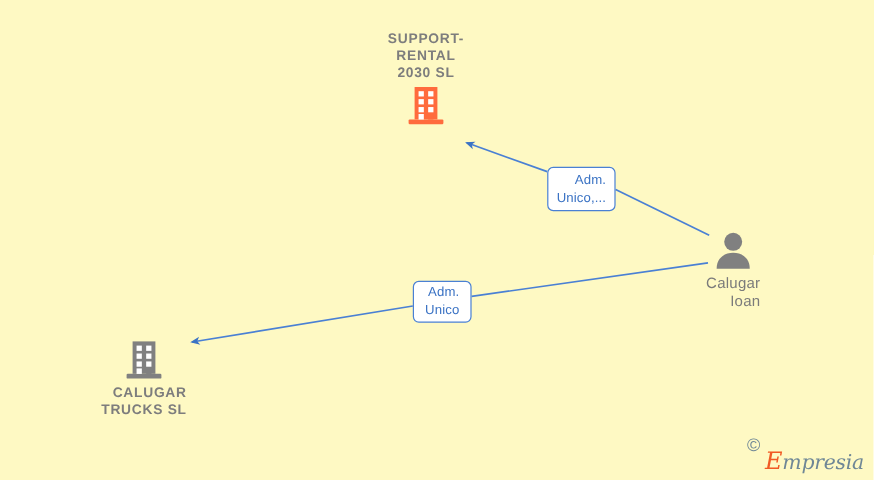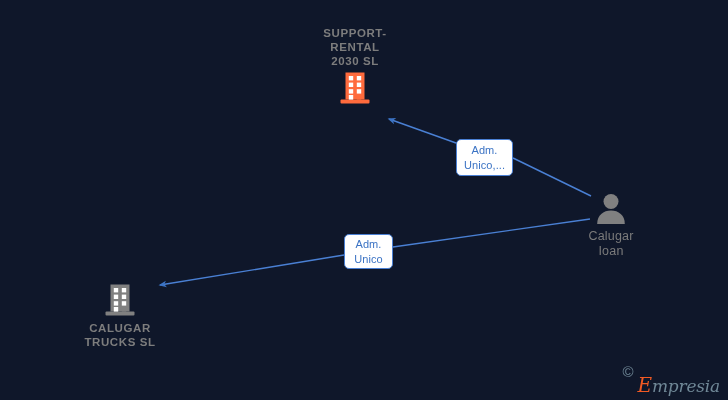--- a/index.html
+++ b/index.html
@@ -8,21 +8,21 @@
     padding: 0;
     background: #ffffff;
   }
   body {
     font-family: "Liberation Sans", "DejaVu Sans", sans-serif;
   }
   #canvas {
     position: relative;
     width: 728px;
     height: 400px;
-    background: #0f172a;
+    background: #fef9c3;
     overflow: hidden;
   }
   #edges {
     position: absolute;
     left: 0;
     top: 0;
     width: 728px;
     height: 400px;
   }
 
@@ -54,33 +54,33 @@
     font-size: 12.5px;
     line-height: 15px;
   }
   .icon-wrap {
     display: block;
     line-height: 0;
   }
 
   
   .node.title-top .node-label { margin-bottom: 3px; }
-  .node.title-bottom .node-label { margin-top: 4px; }
+  .node.title-bottom .node-label { margin-top: 4px; text-align: right; }
 
   
   .rel-box {
     position: absolute;
     box-sizing: border-box;
     background: #ffffff;
     border: 1.3px solid #4a80d4;
     border-radius: 5px;
     color: #3b73c4;
     font-size: 11px;
     line-height: 14.5px;
-    text-align: center;
+    text-align: right;
     display: flex;
     flex-direction: column;
     justify-content: center;
     align-items: center;
     white-space: pre-line;
     letter-spacing: 0.1px;
   }
 
   
   #watermark {

